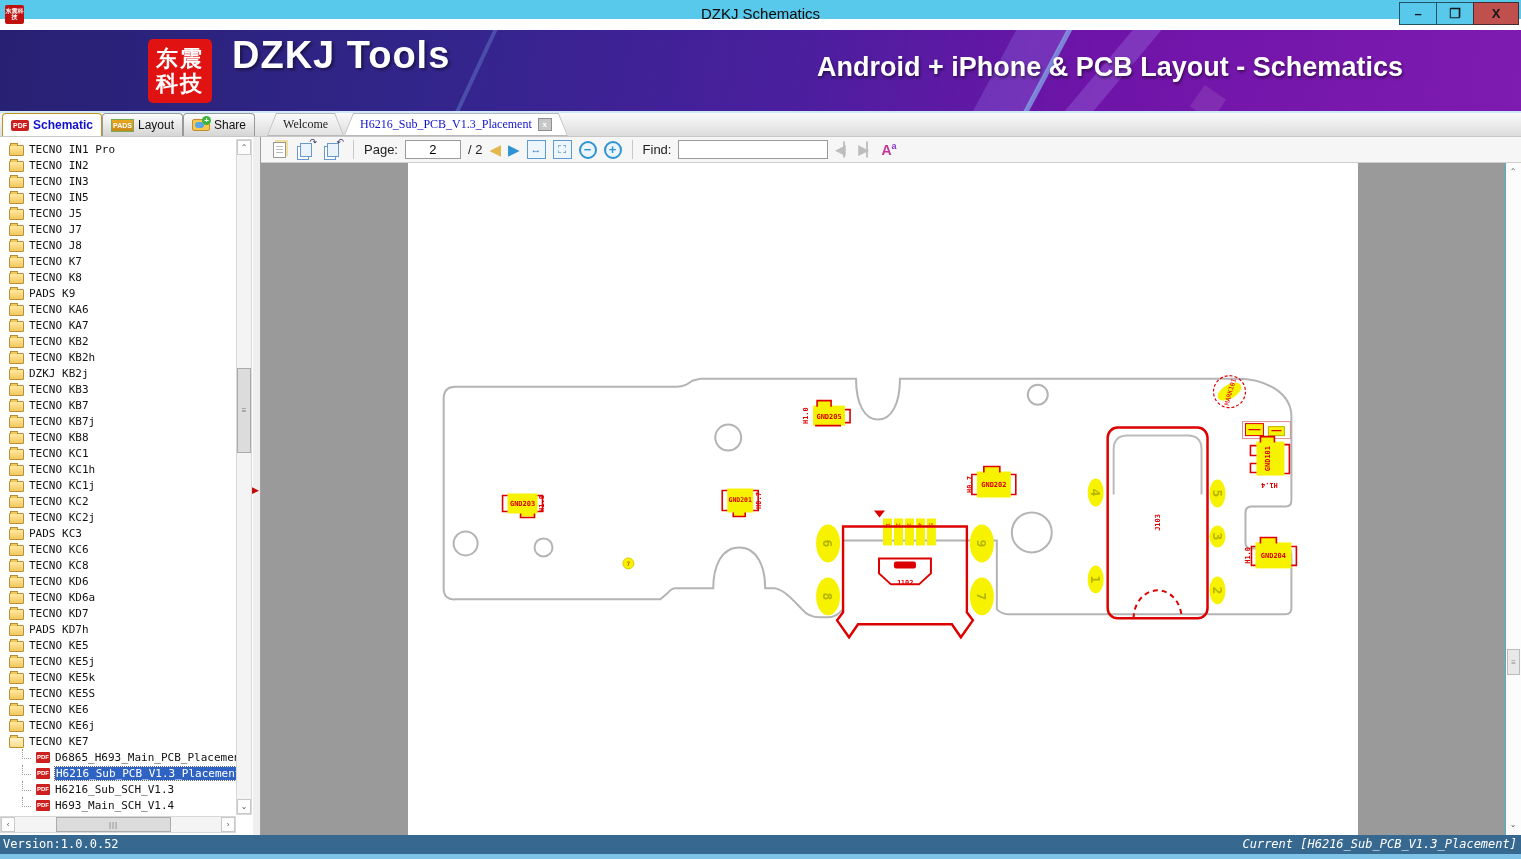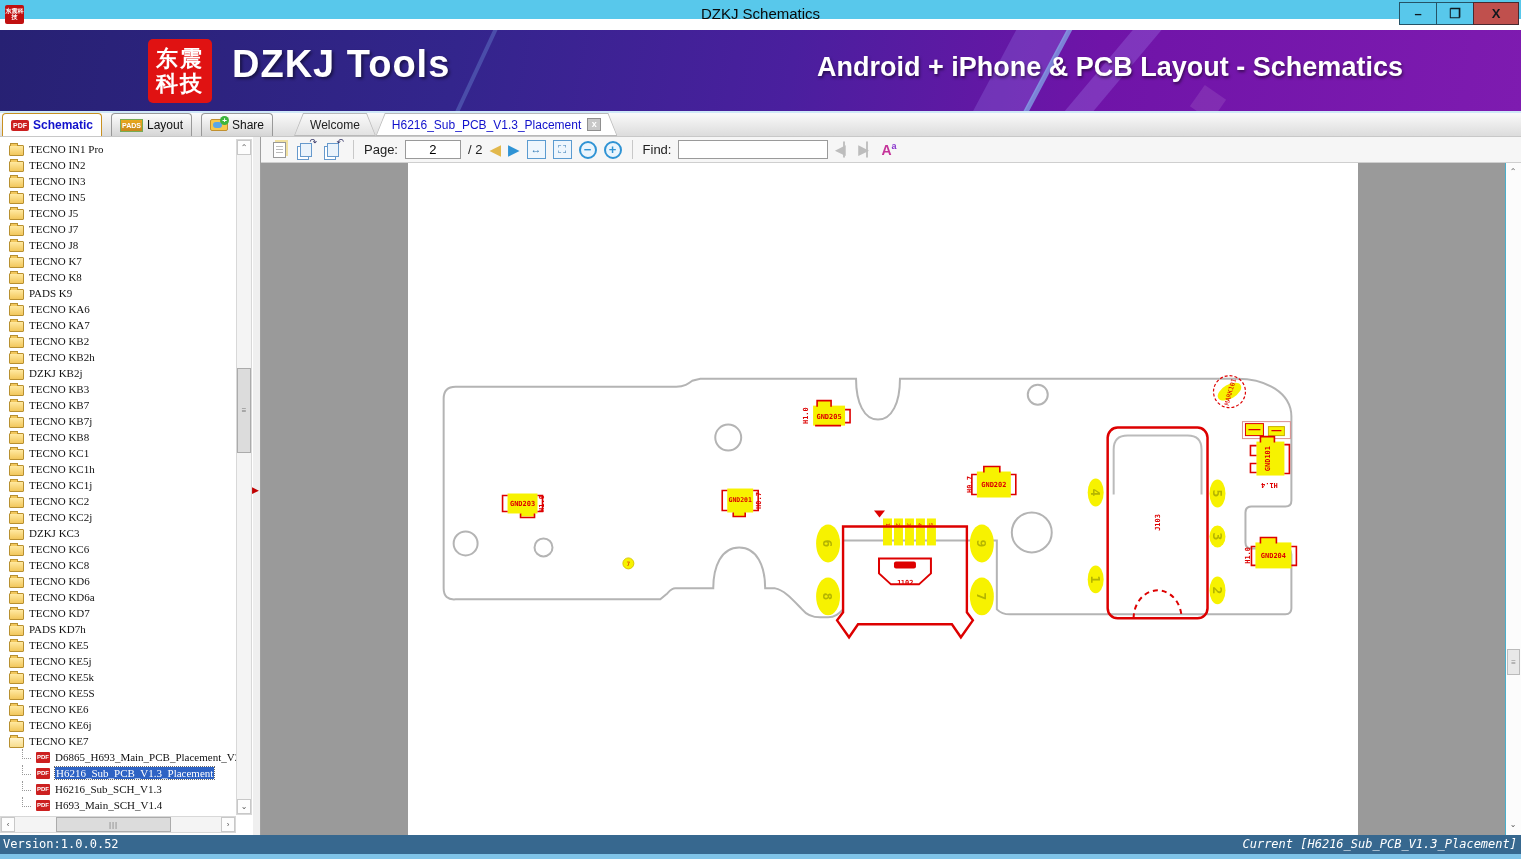--- a/index.html
+++ b/index.html
@@ -25,61 +25,61 @@
     background:linear-gradient(100deg,#272173 0%,#33258C 30%,#4A1F9E 52%,#6F14A8 72%,#7E1BB0 100%);
     border-bottom:2px solid #cfe8f8;}
   .streak1{position:absolute;left:990px;top:-20px;width:46px;height:150px;background:rgba(150,120,230,.30);transform:rotate(28deg);}
   .streak2{position:absolute;left:1035px;top:-20px;width:5px;height:160px;background:rgba(140,220,255,.55);transform:rotate(28deg);}
   .streak3{position:absolute;left:1090px;top:-30px;width:22px;height:170px;background:rgba(170,140,240,.28);transform:rotate(40deg);}
   .streak4{position:absolute;left:470px;top:-20px;width:4px;height:140px;background:rgba(140,200,255,.25);transform:rotate(25deg);}
   .streak5{position:absolute;left:1195px;top:60px;width:26px;height:26px;background:rgba(255,255,255,.10);transform:rotate(35deg);}
   .logo-box{position:absolute;left:148px;top:9px;width:64px;height:64px;background:#E01212;border-radius:5px;
     display:flex;flex-direction:column;align-items:center;justify-content:center;color:#fff;font-weight:bold;
     font-size:22px;line-height:25px;letter-spacing:2px;}
-  .brand{position:absolute;left:232px;top:13px;color:#fff;font-size:38px;font-weight:800;letter-spacing:1px;text-shadow:2px 2px 3px rgba(0,0,0,.45);}
+  .brand{position:absolute;left:232px;top:4px;color:#fff;font-size:38px;font-weight:800;letter-spacing:1px;text-shadow:2px 2px 3px rgba(0,0,0,.45);}
   .tagline{position:absolute;left:790px;top:22px;width:640px;text-align:center;color:#fff;font-size:27px;font-weight:600;text-shadow:1px 2px 3px rgba(0,0,0,.5);}
 
   
   .tabbar{position:absolute;left:0;top:113px;width:100%;height:24px;background:linear-gradient(#fafafa,#dcdcdc);
-    display:flex;align-items:flex-end;border-bottom:1px solid #c8c8c8;gap:9px;}
+    display:flex;align-items:flex-end;border-bottom:1px solid #c8c8c8;}
   .main-tab{height:23px;display:flex;align-items:center;gap:4px;padding:0 8px;font-size:12px;
     border:1px solid #999;border-bottom:none;border-radius:4px 4px 0 0;background:linear-gradient(#fdfdfd,#d5d5d5);color:#111;}
   .main-tab.active{background:#fff;border-color:#C89020;color:#1111CC;font-weight:bold;}
   .pdf-badge{display:inline-block;background:#CC2020;color:#fff;font-size:7px;font-weight:bold;
     padding:2px 2px;border-radius:2px;line-height:7px;}
   .pads-badge{display:inline-block;background:linear-gradient(#E8A81C,#C8881C);color:#fff;font-size:7px;font-weight:bold;
     padding:2px 1px;border:1px solid #7a5;line-height:7px;}
   .share-badge{position:relative;display:inline-block;width:18px;height:12px;background:#F7C84C;border:1px solid #C09030;border-radius:2px;}
   .share-badge::before{content:"";position:absolute;left:2px;top:2px;width:9px;height:6px;background:#5aa6e8;border-radius:3px;}
   .share-badge::after{content:"+";position:absolute;right:-2px;top:-4px;width:9px;height:9px;background:#3db53d;color:#fff;
     border-radius:50%;font-size:8px;line-height:9px;text-align:center;font-weight:bold;}
   .doc-tabs{display:flex;align-items:flex-end;margin-left:12px;height:24px;}
   .doc-tab{position:relative;height:23px;display:flex;align-items:center;font-size:12px;color:#222;
-    padding:0 16px;clip-path:polygon(9px 0,calc(100% - 9px) 0,100% 100%,0 100%);background:#b9b9b9;}
+    padding:0 16px;clip-path:polygon(9px 0,calc(100% - 9px) 0,100% 100%,0 100%);background:#b9b9b9;font-family:Liberation Serif, serif;}
   .doc-tab .inner-bg{position:absolute;inset:1px;clip-path:polygon(8.5px 0,calc(100% - 8.5px) 0,100% 100%,0 100%);background:linear-gradient(#fafafa,#e2e2e2);z-index:0;}
   .doc-tab.active .inner-bg{background:#fff;}
   .doc-tab span{position:relative;z-index:1;}
   .doc-tab.active{color:#1111CC;}
   .doc-close{margin-left:6px;width:14px;height:13px;background:#c7c7c7;border:1px solid #8f8f8f;color:#fff;
     font-size:9px;line-height:11px;text-align:center;font-weight:bold;z-index:1;position:relative;}
 
   
   .content{position:absolute;left:0;top:137px;width:100%;height:698px;}
 
   
   .sidebar{position:absolute;left:0;top:0;width:261px;height:698px;background:#fff;border-right:1px solid #a0a0a0;}
   .tree{position:absolute;left:0;top:4px;width:236px;height:676px;overflow:hidden;font-family:"DejaVu Sans Mono",monospace;font-size:11px;color:#111;}
   .tree-row{display:flex;align-items:center;height:16px;padding-left:9px;gap:5px;white-space:nowrap;}
   .folder-icon{position:relative;flex:0 0 auto;width:15px;height:11px;background:linear-gradient(#FFE9A0,#F2C75C);border:1px solid #B89030;border-radius:1px;margin-top:2px;}
   .folder-icon::before{content:"";position:absolute;left:0px;top:-3px;width:6px;height:2px;background:#F2C75C;border:1px solid #B89030;border-bottom:none;}
   .folder-icon.open{background:linear-gradient(#FFF3C8,#F7DC8C);}
   .tree-row.file{padding-left:22px;}
   .tree-line{flex:0 0 auto;width:9px;height:10px;border-left:1px dotted #999;border-bottom:1px dotted #999;margin-top:-6px;}
   .pdf-icon{flex:0 0 auto;background:#CC2020;color:#fff;font-size:6px;font-weight:bold;line-height:7px;padding:2px 1px;border-radius:1px;font-family:"Liberation Sans",sans-serif;}
-  .tree-label{overflow:hidden;text-overflow:clip;font-family:Liberation Serif, serif;}
+  .tree-label{overflow:hidden;text-overflow:clip;}
   .tree-label.selected{background:var(--sel);color:#fff;outline:1px dotted #666;padding:0 1px;}
 
   
   .vscroll{position:absolute;left:236px;top:2px;width:16px;height:676px;background:#f4f4f4;border:1px solid #d8d8d8;}
   .scroll-arrow{position:absolute;left:0;width:14px;height:15px;background:#fdfdfd;border:1px solid #c8c8c8;color:#555;
     font-size:8px;line-height:13px;text-align:center;}
   .vscroll .up{top:0;}
   .vscroll .down{bottom:0;}
   .vthumb{position:absolute;left:0;width:14px;background:#dcdcdc;border:1px solid #ababab;color:#777;
     font-size:8px;display:flex;align-items:center;justify-content:center;}
@@ -287,21 +287,21 @@
           <div class="tree-row">
             <span class="folder-icon"></span>
             <span class="tree-label">TECNO KC2</span>
           </div>
           <div class="tree-row">
             <span class="folder-icon"></span>
             <span class="tree-label">TECNO KC2j</span>
           </div>
           <div class="tree-row">
             <span class="folder-icon"></span>
-            <span class="tree-label">DZKJ KC3</span>
+            <span class="tree-label">PADS KC3</span>
           </div>
           <div class="tree-row">
             <span class="folder-icon"></span>
             <span class="tree-label">TECNO KC6</span>
           </div>
           <div class="tree-row">
             <span class="folder-icon"></span>
             <span class="tree-label">TECNO KC8</span>
           </div>
           <div class="tree-row">

